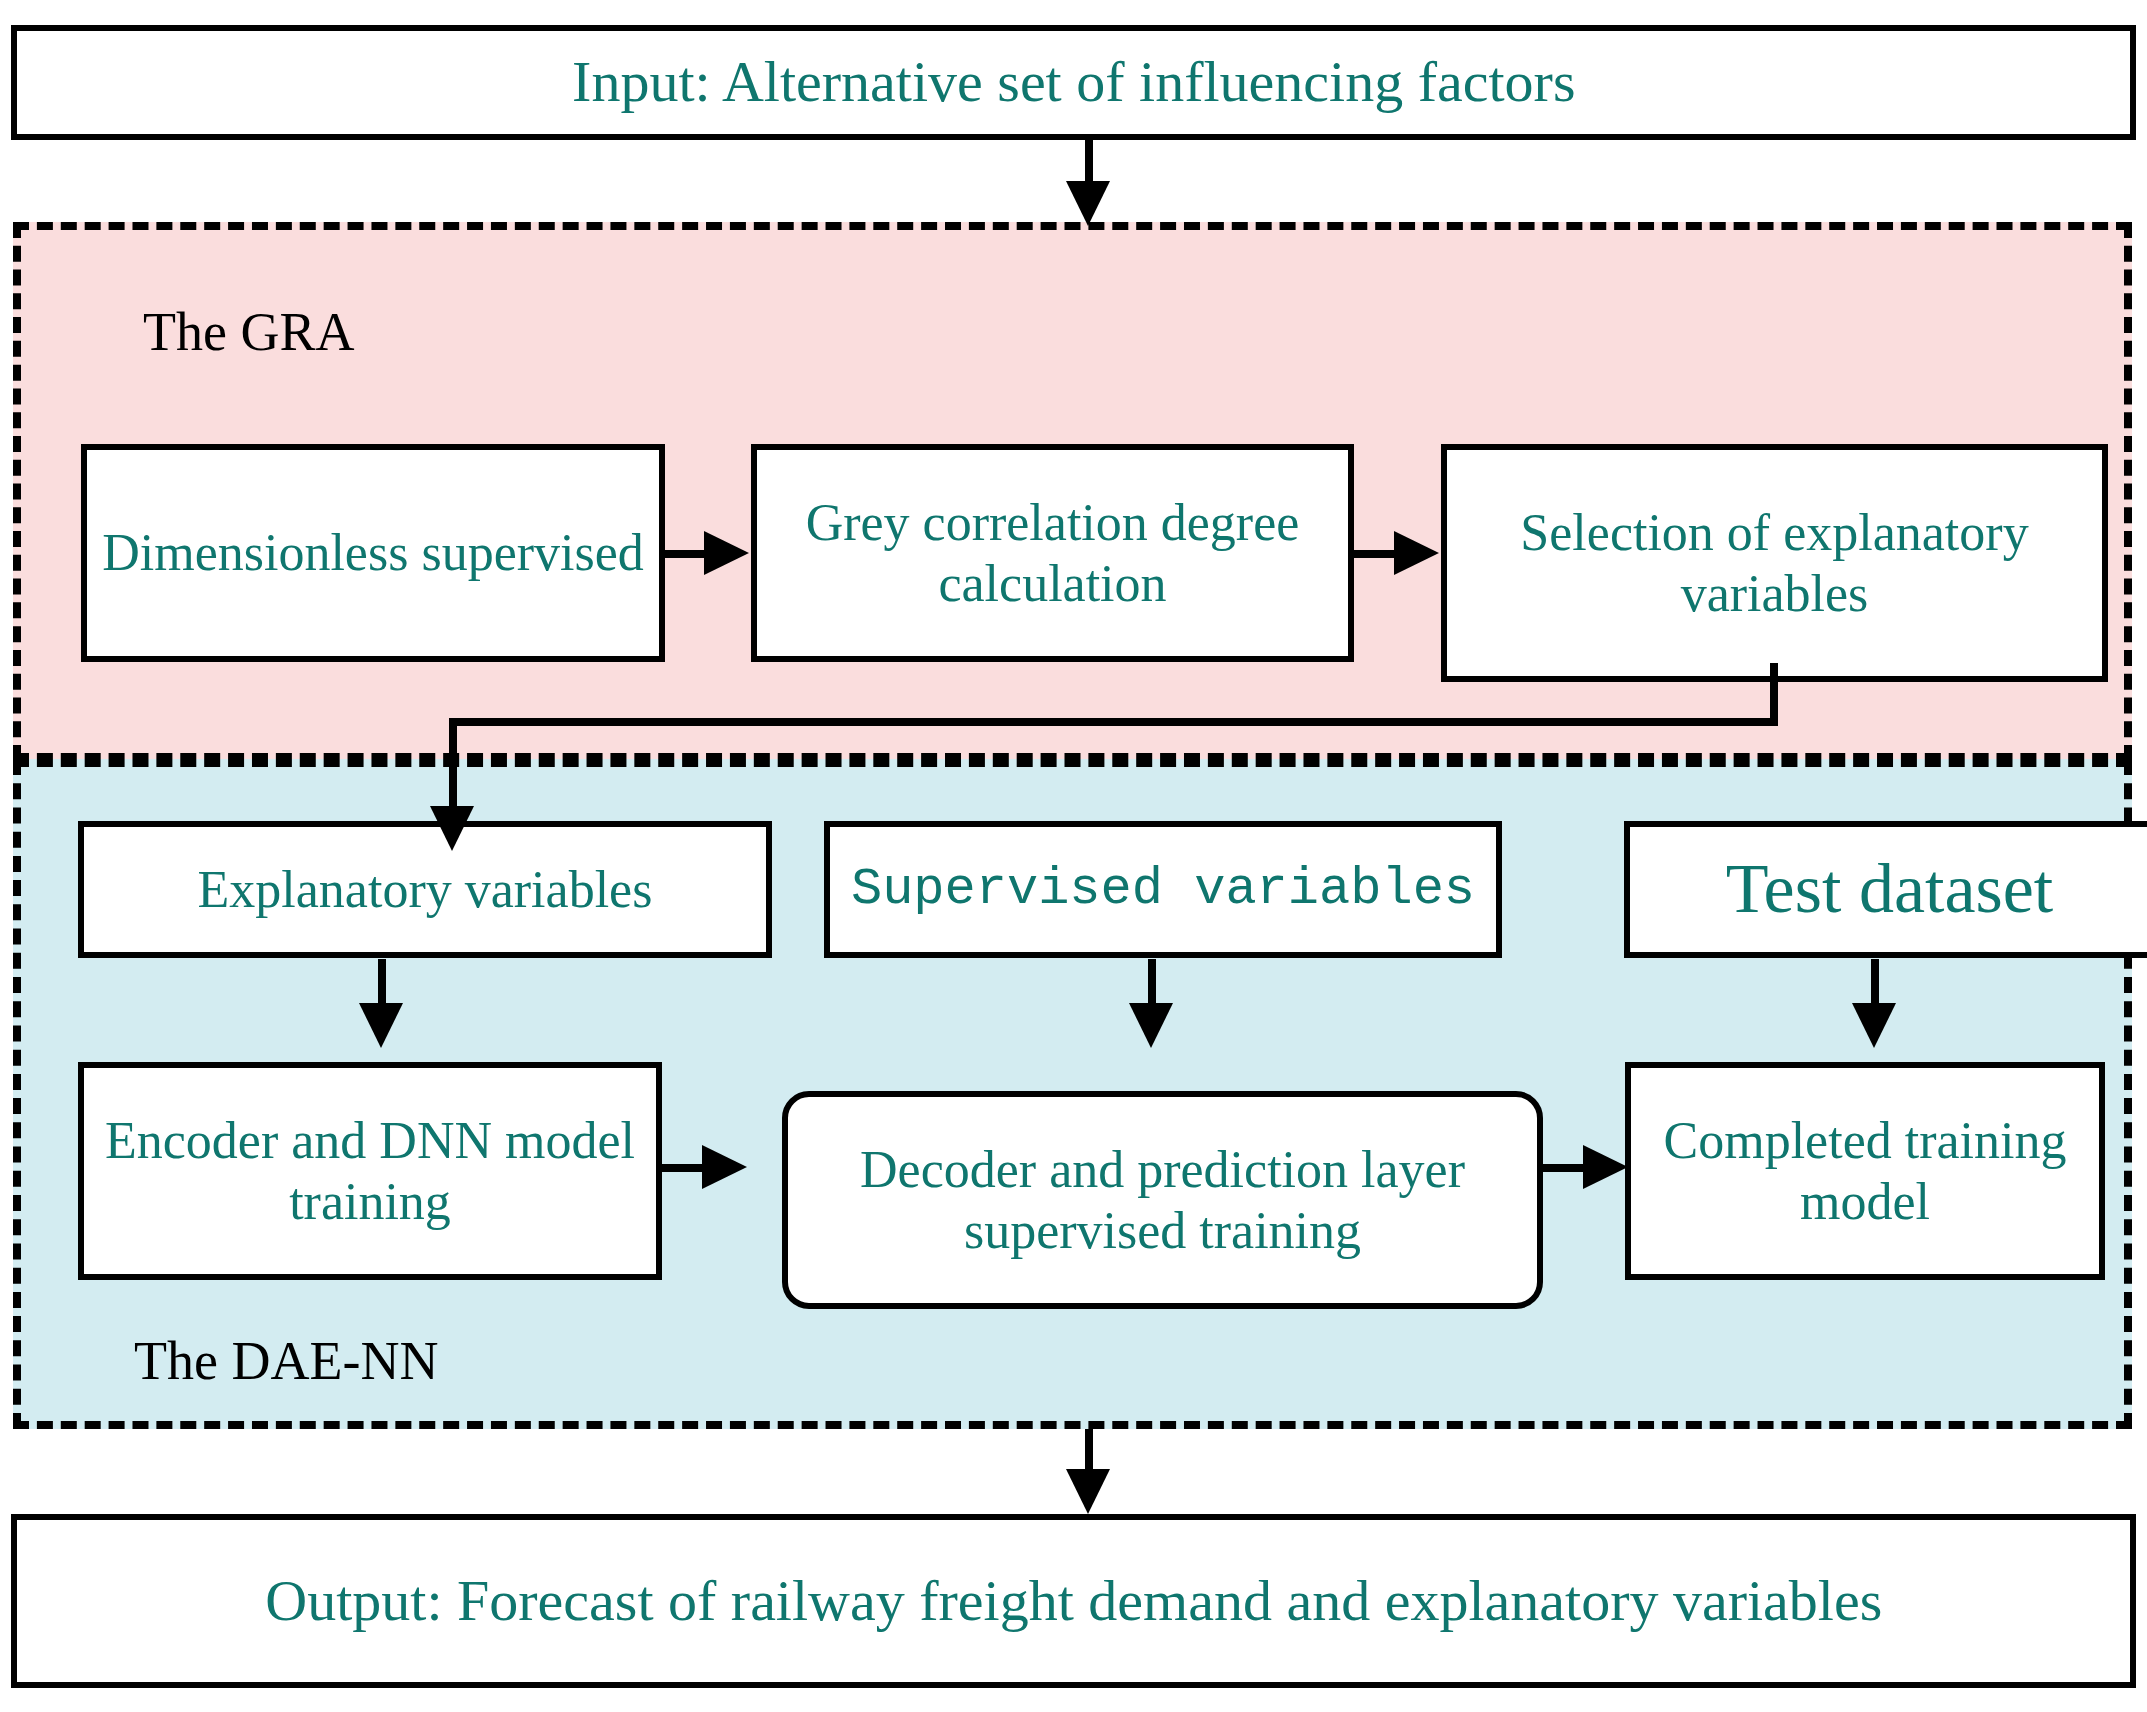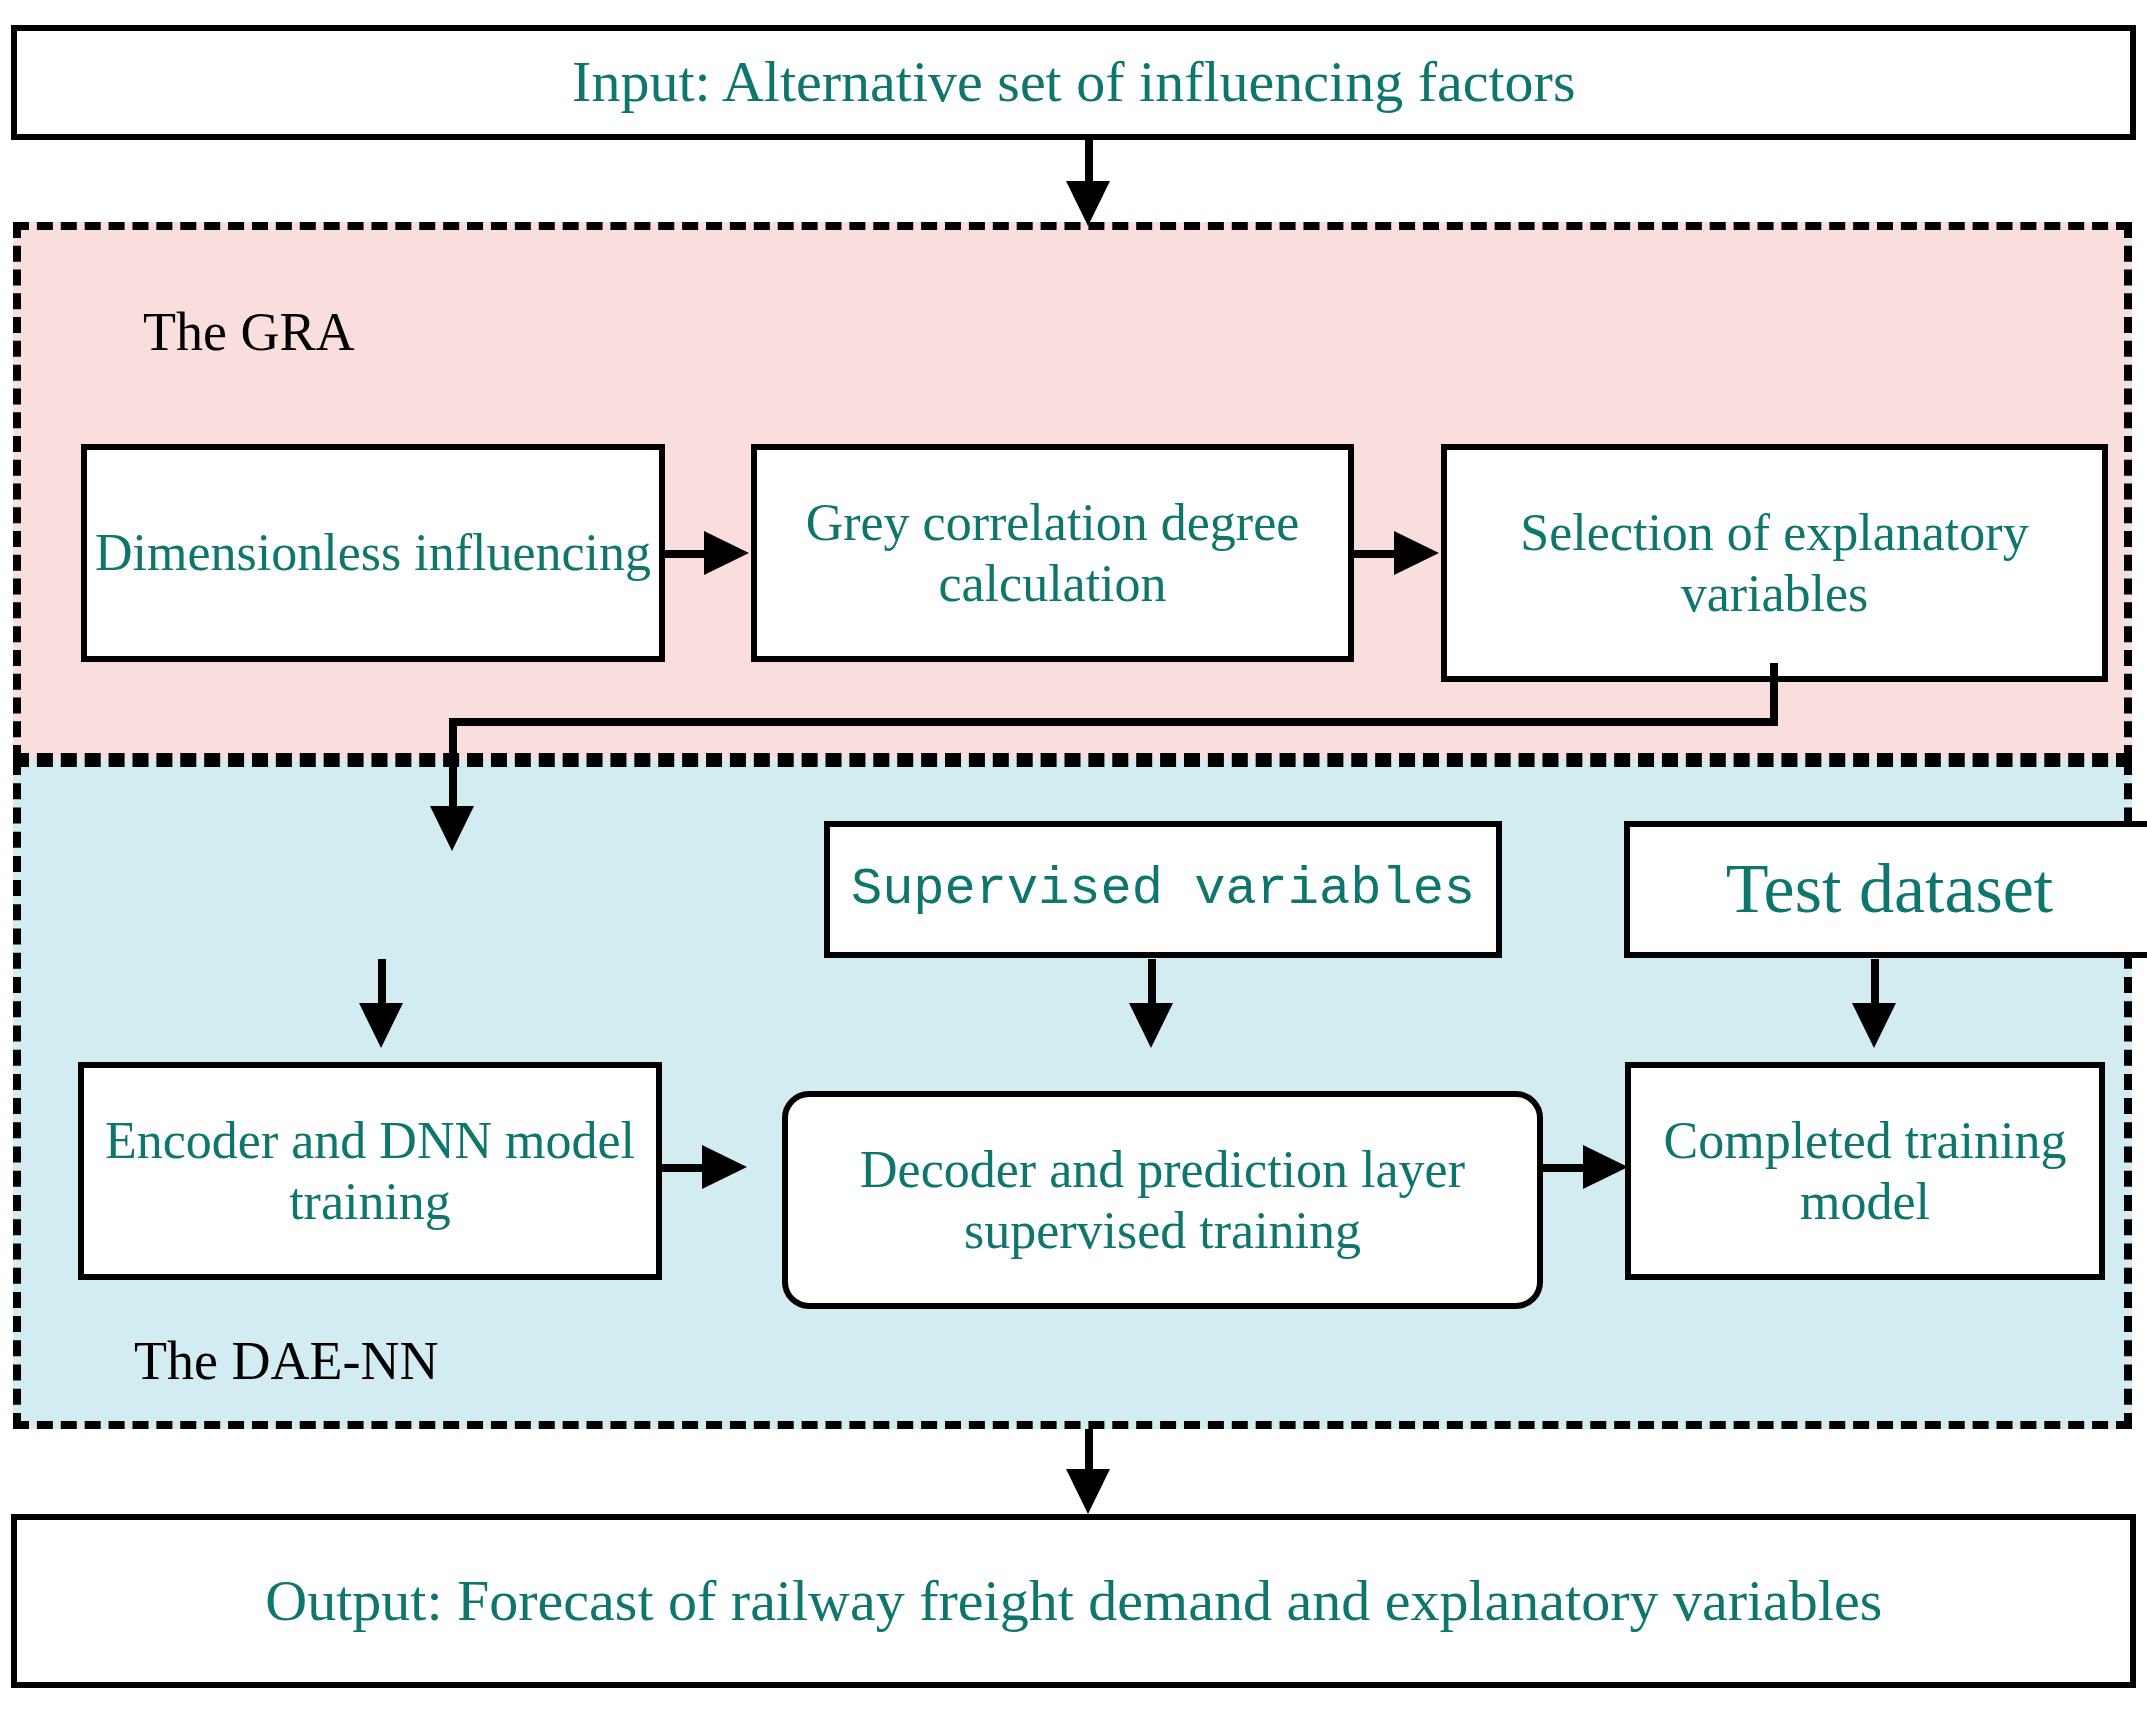--- a/index.html
+++ b/index.html
@@ -82,21 +82,21 @@
     <span class="txt">Input: Alternative set of influencing factors</span>
   </div>
 
   <div class="ln" style="left:1085px; top:139px; width:7.5px; height:49px;"></div>
   <div class="arrow-down" style="left:1066px; top:181px;"></div>
 
   <div class="group group-gra" style="left:13px; top:222px; width:2119px; height:539px;"></div>
   <div class="group-label" style="left:143px; top:301px;">The GRA</div>
 
   <div class="box" style="left:81px; top:444px; width:584px; height:218px; font-size:52px;">
-    <span class="txt">Dimensionless influencing</span>
+    <span class="txt">Dimensionless supervised</span>
   </div>
 
   <div class="ln" style="left:665px; top:550px; width:49px; height:7.5px;"></div>
   <div class="arrow-right" style="left:704px; top:531px;"></div>
 
   <div class="box" style="left:751px; top:444px; width:603px; height:218px; font-size:52px;">
     <span class="txt">Grey correlation degree calculation</span>
   </div>
 
   <div class="ln" style="left:1354px; top:550px; width:49px; height:7.5px;"></div>
@@ -107,20 +107,23 @@
   </div>
 
   <div class="ln" style="left:1770px; top:663px; width:7.5px; height:62px;"></div>
   <div class="ln" style="left:449px; top:718px; width:1329px; height:7.5px;"></div>
   <div class="ln" style="left:449px; top:718px; width:7.5px; height:99px;"></div>
   <div class="arrow-down" style="left:430px; top:806px;"></div>
 
   <div class="group group-dae" style="left:13px; top:759px; width:2119px; height:670px;"></div>
   <div class="group-label" style="left:134px; top:1330px;text-align:center;">The DAE-NN</div>
 
+  <div class="box" style="left:78px; top:821px; width:694px; height:137px; font-size:52px;">
+    <span class="txt">Explanatory variables</span>
+  </div>
 
   <div class="box" style="left:824px; top:821px; width:678px; height:137px; font-size:52px;font-family:Liberation Mono, monospace;">
     <span class="txt">Supervised variables</span>
   </div>
 
   <div class="box" style="left:1624px; top:821px; width:531px; height:137px; font-size:70px;">
     <span class="txt">Test dataset</span>
   </div>
 
   <div class="ln" style="left:378px; top:959px; width:7.5px; height:68px;"></div>

